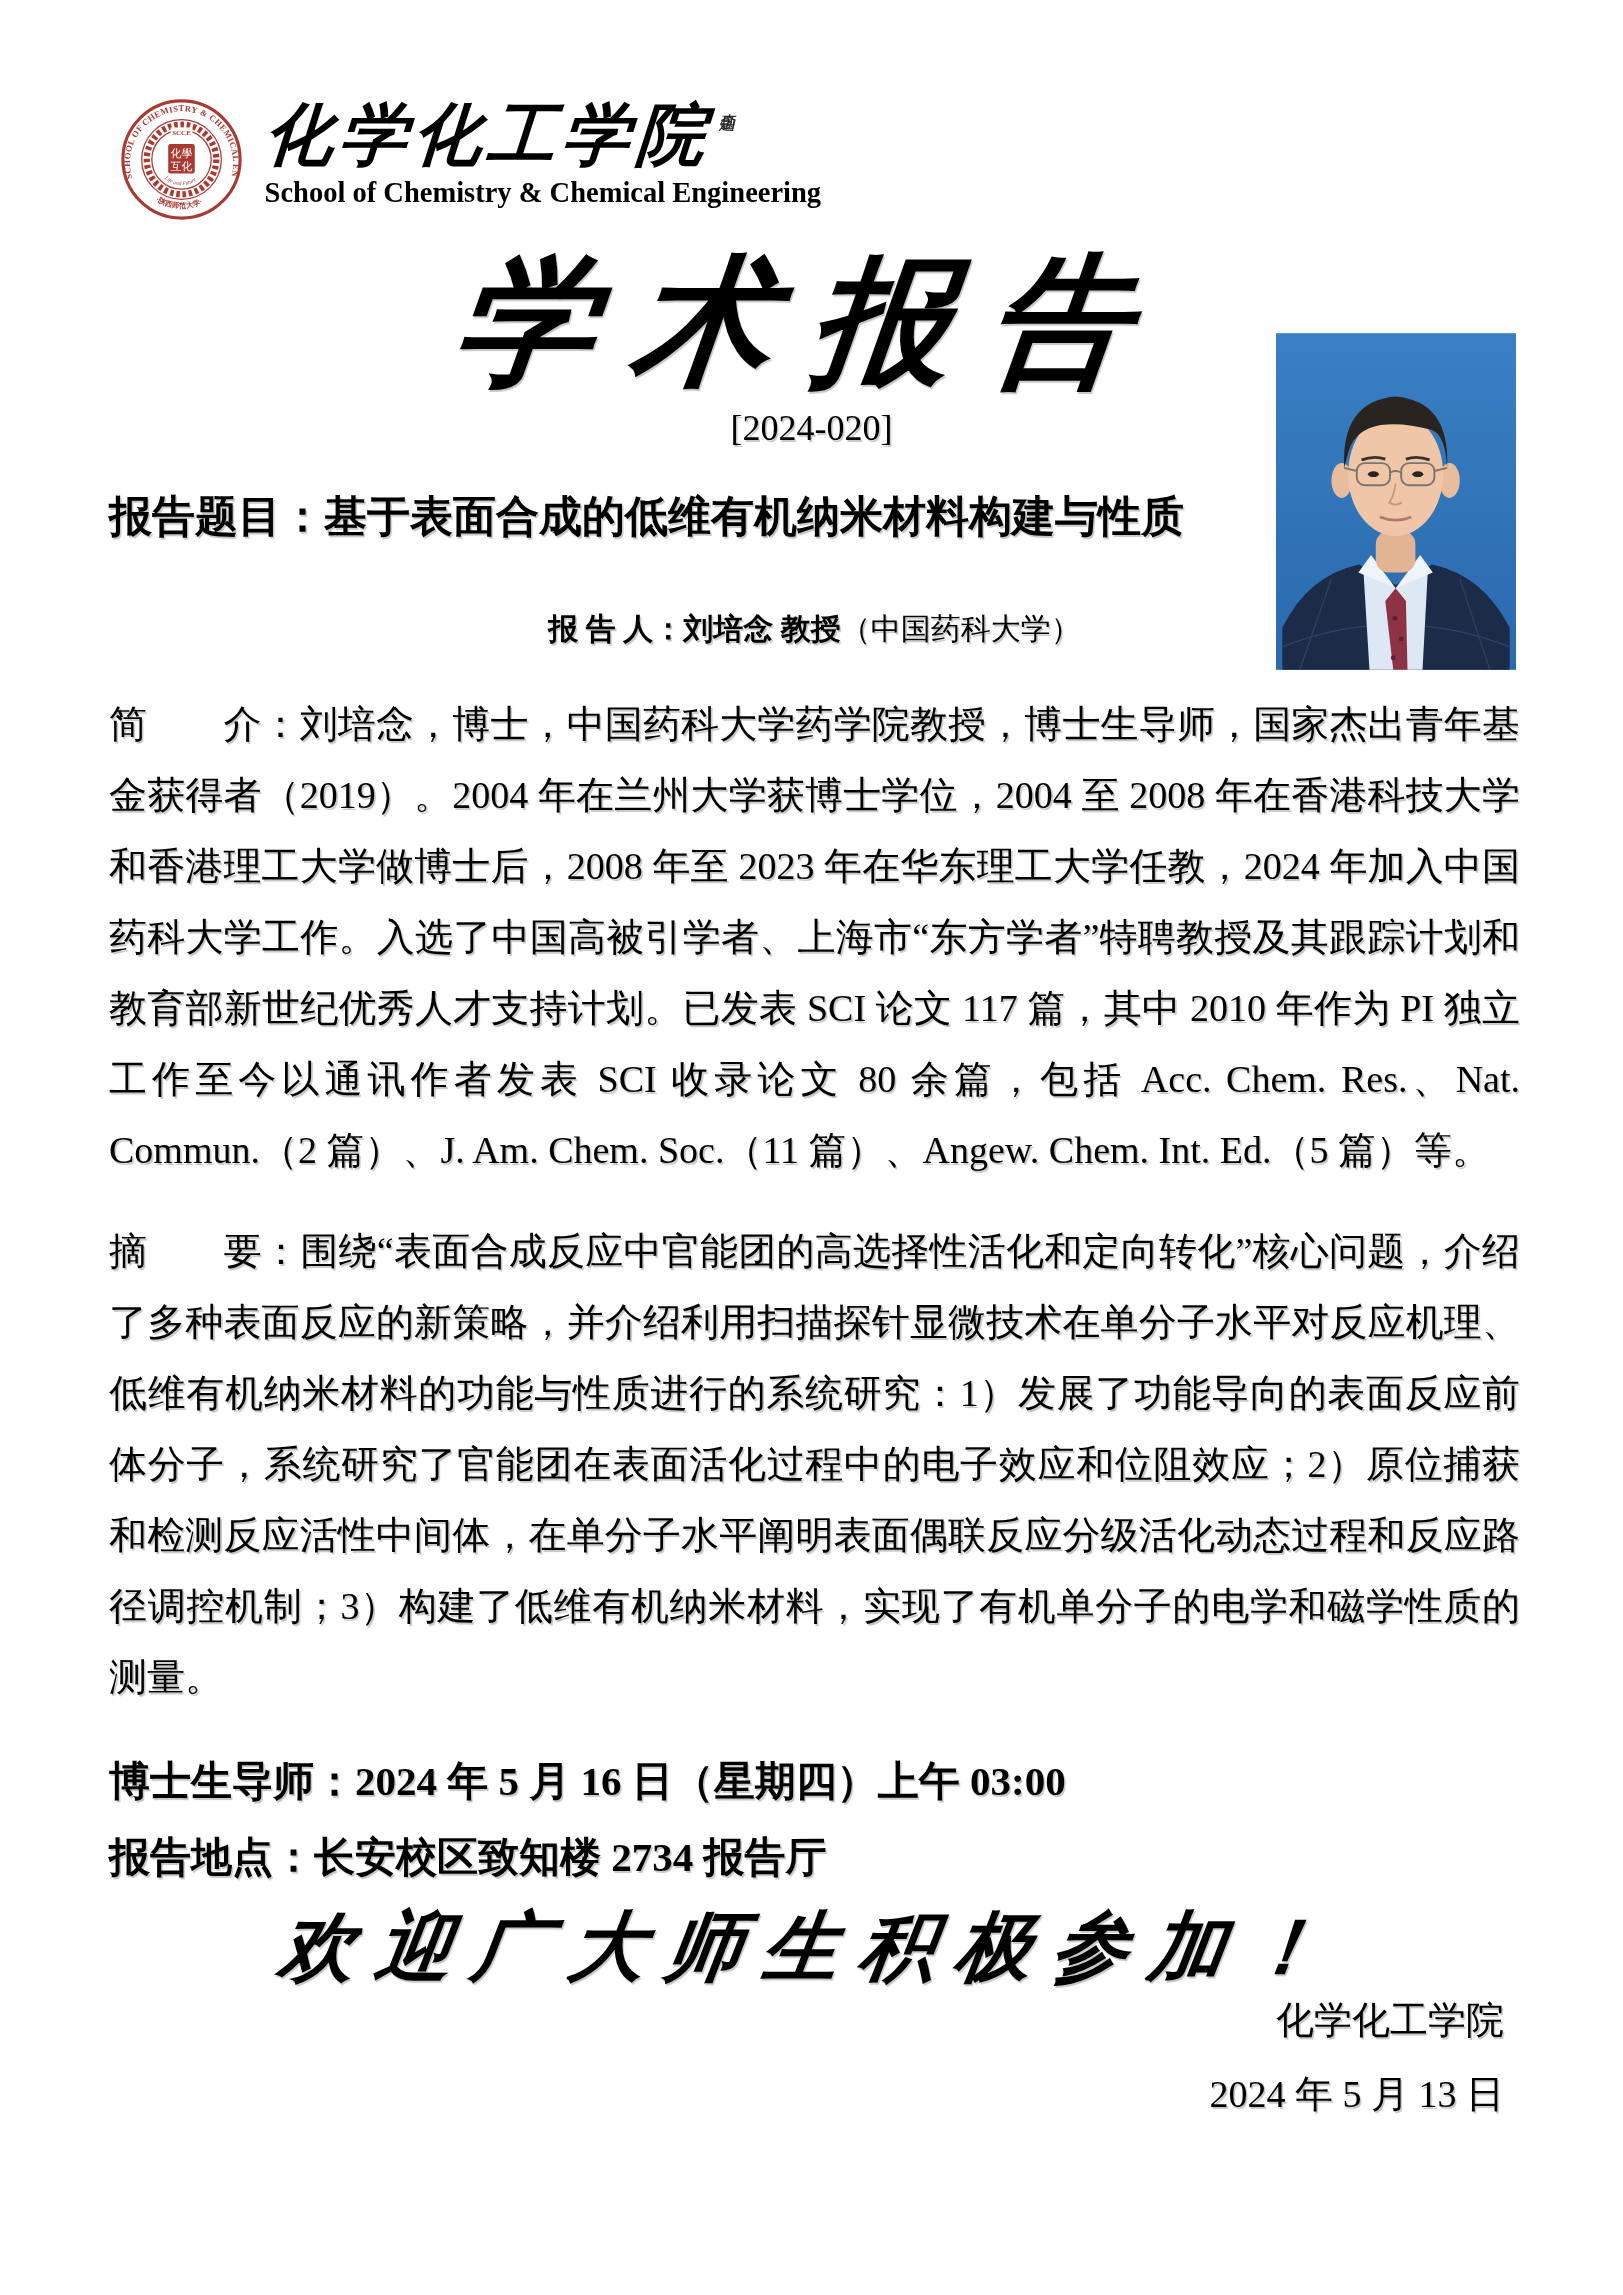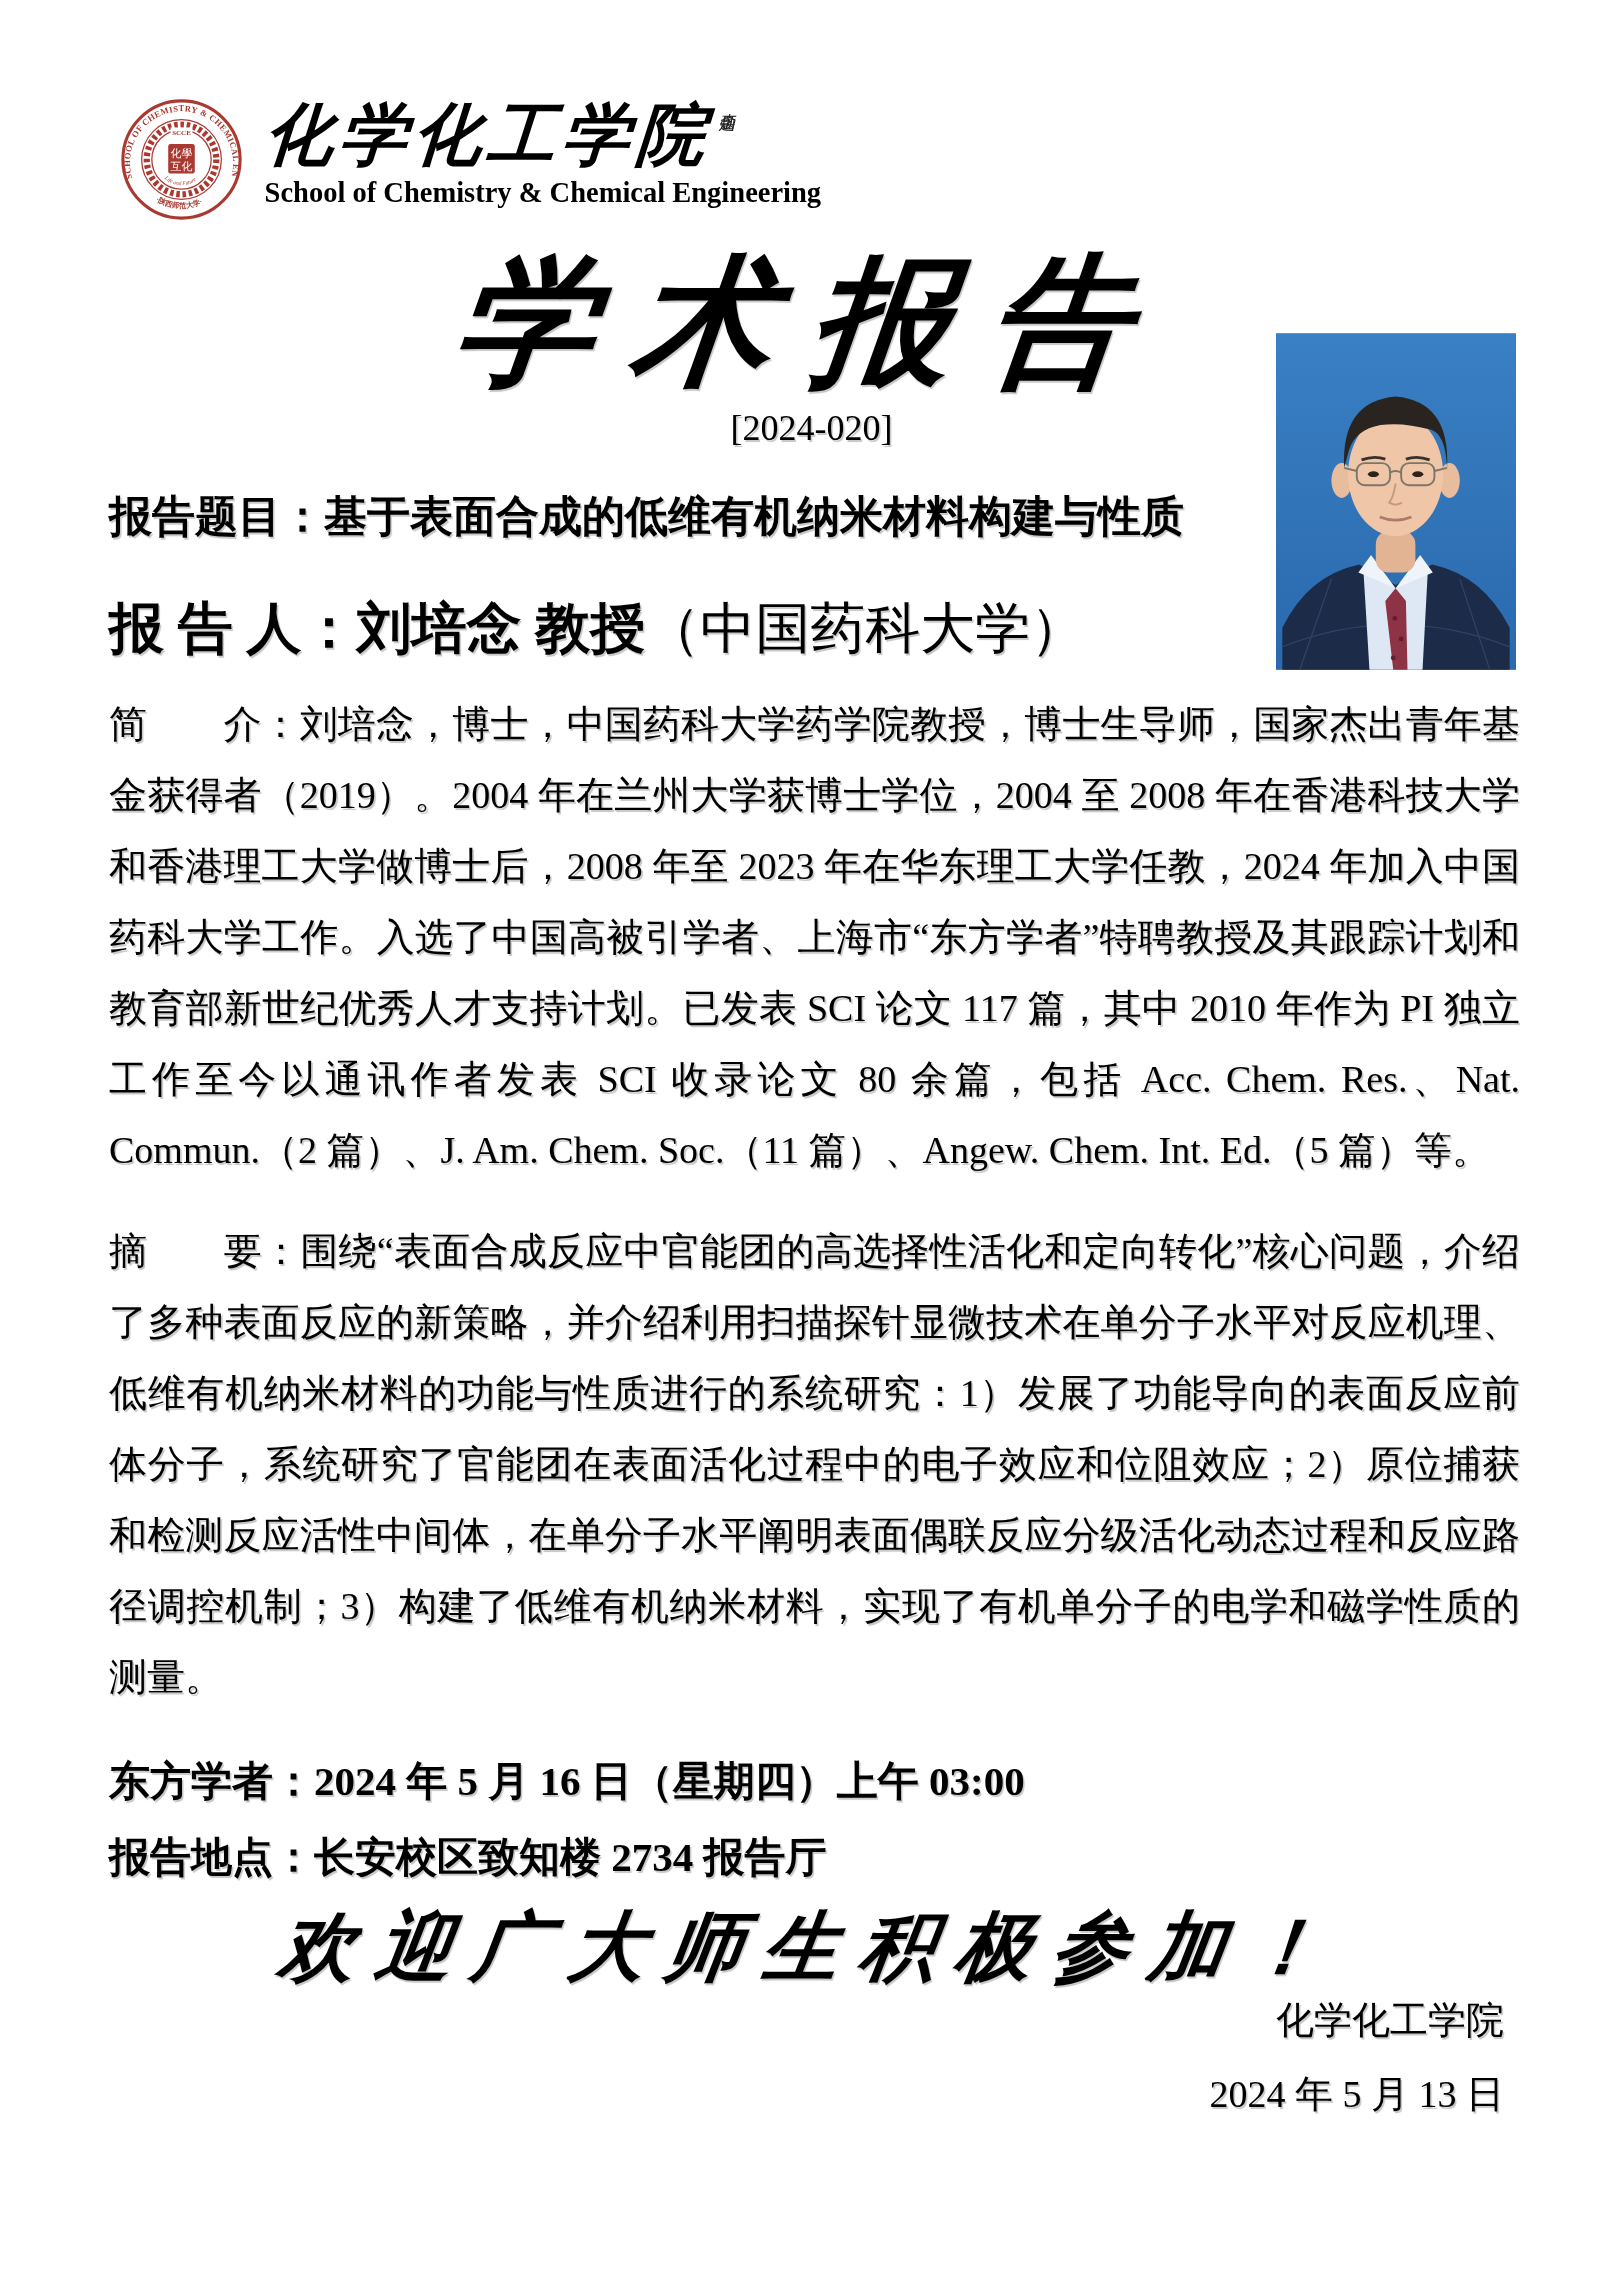--- a/index.html
+++ b/index.html
@@ -46,21 +46,21 @@
     white-space:nowrap;
   }
   .serial{
     margin-top:3.2px;text-align:center;
     font-size:36px;line-height:46px;
   }
 
   
   .content{padding:0 103px 0 109px;}
   .topic-line{margin-top:36px;font-size:43px;line-height:60px;font-weight:bold;white-space:nowrap;}
-  .speaker-line{margin-top:52px;font-size:55px;line-height:60px;white-space:nowrap;}
+  .speaker-line{margin-top:52px;font-size:30px;line-height:60px;white-space:nowrap;text-align:center;}
   .speaker-line .bold{font-weight:bold;}
   .para{
     margin:30px 0 0 0;
     font-size:38px;line-height:71px;
     text-align:justify;
   }
   .para .plabel{font-weight:normal;}
   .sched{font-size:41px;line-height:55px;font-weight:bold;white-space:nowrap;}
   .sched.time{margin-top:41px;}
   .sched.venue{margin-top:20.6px;}
@@ -184,21 +184,21 @@
 
     <div class="speaker-line shadowed">
       <span class="bold">报 告 人：</span><span class="bold">刘培念 教授</span><span>（中国药科大学）</span>
     </div>
 
     <p class="para shadowed"><span class="plabel">简　　介：</span><span>刘培念，博士，中国药科大学药学院教授，博士生导师，国家杰出青年基金获得者（2019）。2004 年在兰州大学获博士学位，2004 至 2008 年在香港科技大学和香港理工大学做博士后，2008 年至 2023 年在华东理工大学任教，2024 年加入中国药科大学工作。入选了中国高被引学者、上海市“东方学者”特聘教授及其跟踪计划和教育部新世纪优秀人才支持计划。已发表 SCI 论文 117 篇，其中 2010 年作为 PI 独立工作至今以通讯作者发表 SCI 收录论文 80 余篇，包括 Acc. Chem. Res.、Nat. Commun.（2 篇）、J. Am. Chem. Soc.（11 篇）、Angew. Chem. Int. Ed.（5 篇）等。</span></p>
 
     <p class="para shadowed"><span class="plabel">摘　　要：</span><span>围绕“表面合成反应中官能团的高选择性活化和定向转化”核心问题，介绍了多种表面反应的新策略，并介绍利用扫描探针显微技术在单分子水平对反应机理、低维有机纳米材料的功能与性质进行的系统研究：1）发展了功能导向的表面反应前体分子，系统研究了官能团在表面活化过程中的电子效应和位阻效应；2）原位捕获和检测反应活性中间体，在单分子水平阐明表面偶联反应分级活化动态过程和反应路径调控机制；3）构建了低维有机纳米材料，实现了有机单分子的电学和磁学性质的测量。</span></p>
 
     <div class="sched time shadowed">
-      <span>东方学者：</span><span>2024 年 5 月 16 日（星期四）上午 03:00</span>
+      <span>博士生导师：</span><span>2024 年 5 月 16 日（星期四）上午 03:00</span>
     </div>
     <div class="sched venue shadowed">
       <span>报告地点：</span><span>长安校区致知楼 2734 报告厅</span>
     </div>
   </div>
 
   <div class="welcome shadowed">欢迎广大师生积极参加！</div>
 
   <div class="org-line shadowed">化学化工学院</div>
   <div class="date-line shadowed">2024 年 5 月 13 日</div>

